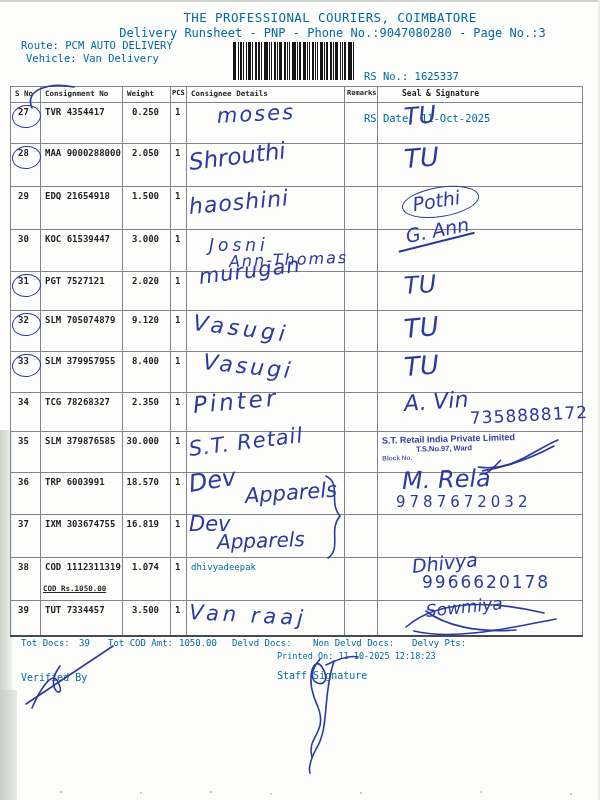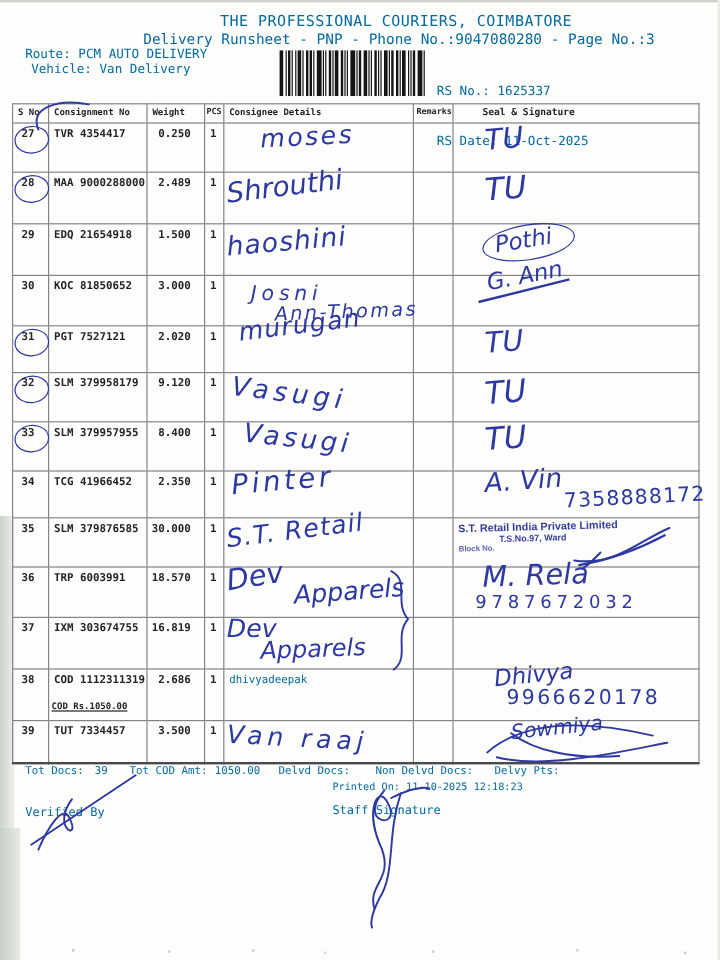--- a/index.html
+++ b/index.html
@@ -208,21 +208,21 @@
           <td class="td-remarks"></td>
           <td class="td-sign">
             <span class="hw sg1">TU</span>
           </td>
         </tr>
         <tr class="r28 circled">
           <td class="td-sno"><span class="num">28</span></td>
           <td class="td-cons">
             <div class="main">MAA 9000288000</div>
           </td>
-          <td class="td-weight">2.489</td>
+          <td class="td-weight">2.050</td>
           <td class="td-pcs">1</td>
           <td class="td-consignee">
             <span class="hw hw1">Shrouthi</span>
           </td>
           <td class="td-remarks"></td>
           <td class="td-sign">
             <span class="hw sg1">TU</span>
           </td>
         </tr>
         <tr class="r29">
@@ -236,21 +236,21 @@
             <span class="hw hw1">haoshini</span>
           </td>
           <td class="td-remarks"></td>
           <td class="td-sign">
             <span class="hw sg1">Pothi</span>
           </td>
         </tr>
         <tr class="r30">
           <td class="td-sno"><span class="num">30</span></td>
           <td class="td-cons">
-            <div class="main">KOC 81850652</div>
+            <div class="main">KOC 61539447</div>
           </td>
           <td class="td-weight">3.000</td>
           <td class="td-pcs">1</td>
           <td class="td-consignee">
             <span class="hw hw1">Josni</span>
             <span class="hw hw2">Ann-Thomas</span>
           </td>
           <td class="td-remarks"></td>
           <td class="td-sign">
             <span class="hw sg1">G. Ann</span>
@@ -267,21 +267,21 @@
             <span class="hw hw1">murugan</span>
           </td>
           <td class="td-remarks"></td>
           <td class="td-sign">
             <span class="hw sg1">TU</span>
           </td>
         </tr>
         <tr class="r32 circled">
           <td class="td-sno"><span class="num">32</span></td>
           <td class="td-cons">
-            <div class="main">SLM 379958179</div>
+            <div class="main">SLM 705074879</div>
           </td>
           <td class="td-weight">9.120</td>
           <td class="td-pcs">1</td>
           <td class="td-consignee">
             <span class="hw hw1">Vasugi</span>
           </td>
           <td class="td-remarks"></td>
           <td class="td-sign">
             <span class="hw sg1">TU</span>
           </td>
@@ -297,21 +297,21 @@
             <span class="hw hw1">Vasugi</span>
           </td>
           <td class="td-remarks"></td>
           <td class="td-sign">
             <span class="hw sg1">TU</span>
           </td>
         </tr>
         <tr class="r34">
           <td class="td-sno"><span class="num">34</span></td>
           <td class="td-cons">
-            <div class="main">TCG 41966452</div>
+            <div class="main">TCG 78268327</div>
           </td>
           <td class="td-weight">2.350</td>
           <td class="td-pcs">1</td>
           <td class="td-consignee">
             <span class="hw hw1">Pinter</span>
           </td>
           <td class="td-remarks"></td>
           <td class="td-sign">
             <span class="hw sg1">A. Vin</span>
             <span class="hw sg2">7358888172</span>
@@ -371,21 +371,21 @@
           </td>
           <td class="td-remarks"></td>
           <td class="td-sign"></td>
         </tr>
         <tr class="r38">
           <td class="td-sno"><span class="num">38</span></td>
           <td class="td-cons">
             <div class="main">COD 1112311319</div>
             <div class="sub">COD Rs.1050.00</div>
           </td>
-          <td class="td-weight">2.686</td>
+          <td class="td-weight">1.074</td>
           <td class="td-pcs">1</td>
           <td class="td-consignee">
             <span class="printed printed-txt">dhivyadeepak</span>
           </td>
           <td class="td-remarks"></td>
           <td class="td-sign">
             <span class="hw sg1">Dhivya</span>
             <span class="hw sg2">9966620178</span>
           </td>
         </tr>

